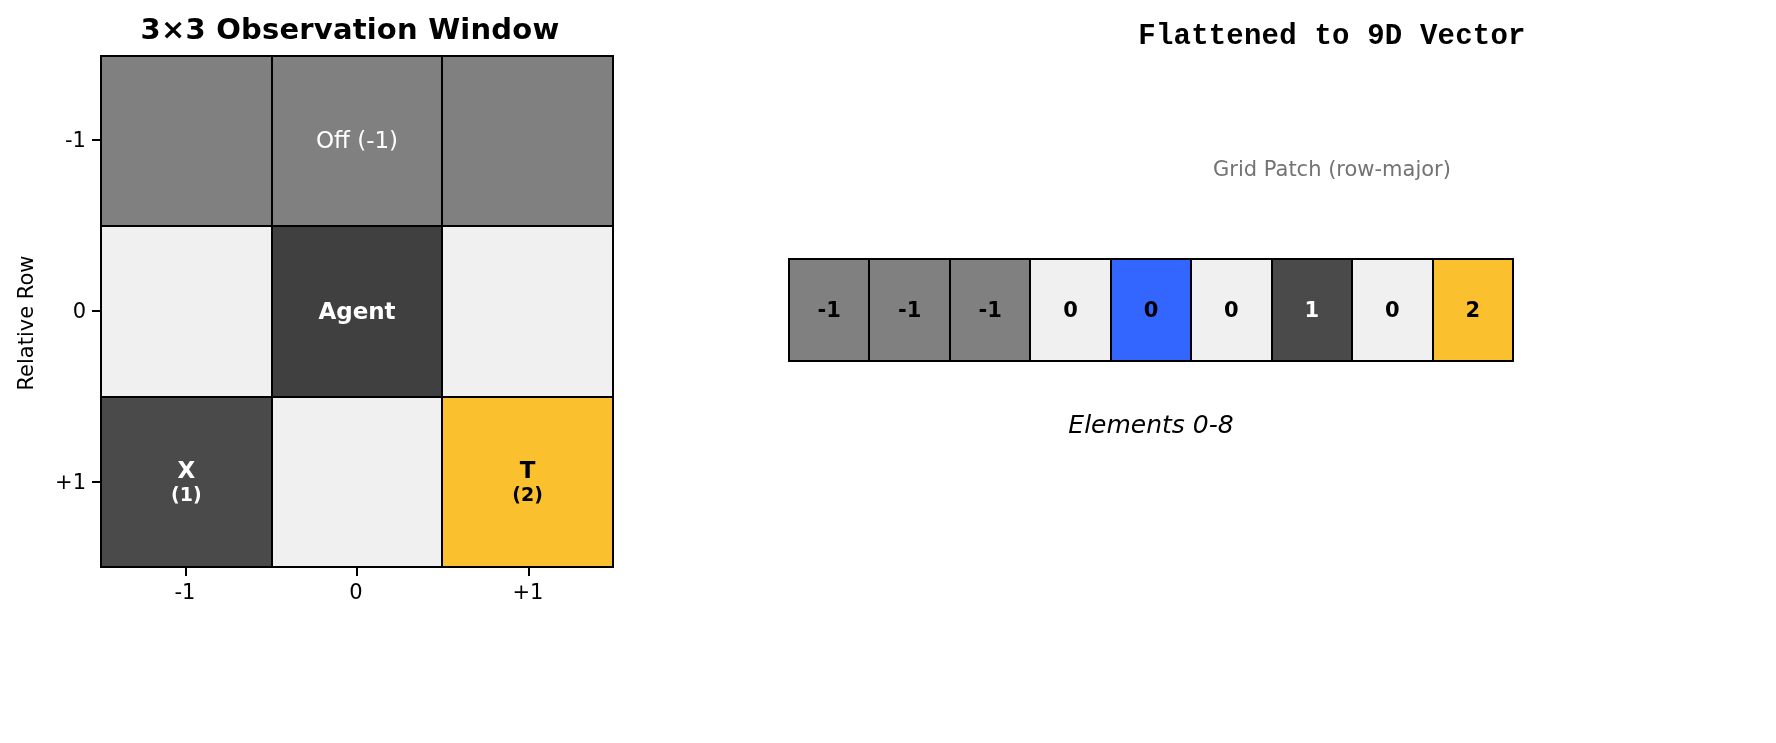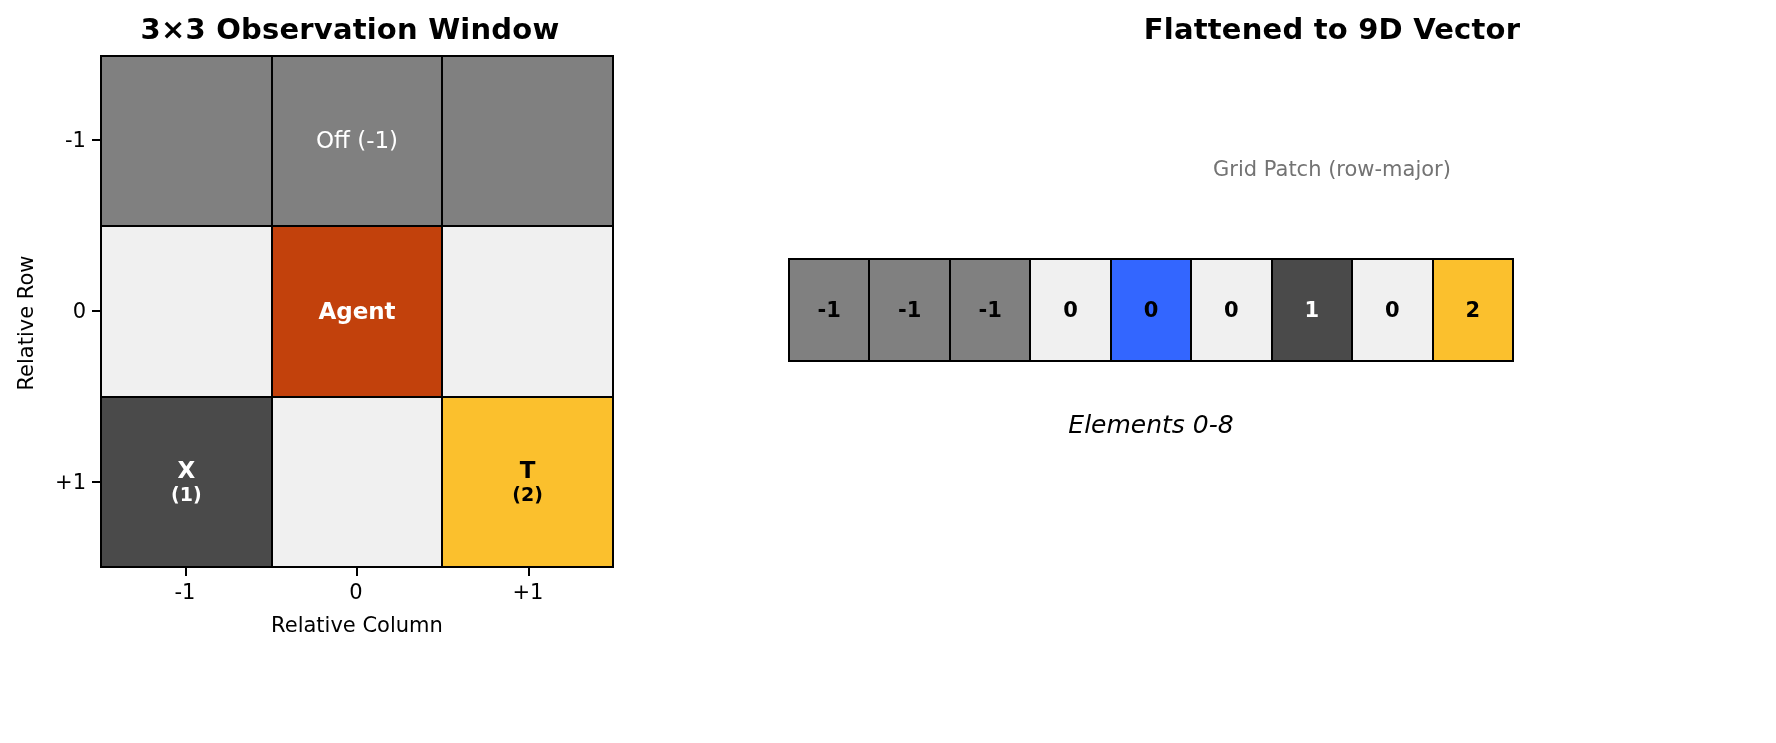--- a/index.html
+++ b/index.html
@@ -17,21 +17,21 @@
   .panel-title{
     position:absolute;
     text-align:center;
     font-weight:bold;
     color:#000000;
     font-size:29px;
     letter-spacing:0.2px;
     white-space:nowrap;
   }
   #left-title{left:0;width:700px;top:12px;}
-  #right-title{left:0;width:888px;top:12px;}
+  #right-title{left:0;width:888px;top:20px;font-family:Liberation Mono, monospace;}
 
   
   #grid-wrap{
     position:absolute;
     left:100px;top:55px;
     width:514px;height:513px;
     border:2px solid #000000;
     box-sizing:border-box;
     background:#000;
   }
@@ -167,21 +167,21 @@
         <span class="cell-sub"></span>
       </div>
       <div class="cell" style="background: rgb(128, 128, 128); color: rgb(255, 255, 255);">
         <span class="cell-main"></span>
         <span class="cell-sub"></span>
       </div>
       <div class="cell" style="background: rgb(240, 240, 240); color: rgb(0, 0, 0);">
         <span class="cell-main"></span>
         <span class="cell-sub"></span>
       </div>
-      <div class="cell bold" style="background: #c2410c; color: rgb(255, 255, 255);">
+      <div class="cell bold" style="background: #404040; color: rgb(255, 255, 255);">
         <span class="cell-main">Agent</span>
         <span class="cell-sub"></span>
       </div>
       <div class="cell" style="background: rgb(240, 240, 240); color: rgb(0, 0, 0);">
         <span class="cell-main"></span>
         <span class="cell-sub"></span>
       </div>
       <div class="cell bold" style="background: rgb(74, 74, 74); color: rgb(255, 255, 255);">
         <span class="cell-main">X</span>
         <span class="cell-sub">(1)</span>
@@ -199,21 +199,20 @@
 
   <div class="xtick-mark" style="left:185px;"></div>
   <div class="xtick-label" style="left:145px;">-1</div>
 
   <div class="xtick-mark" style="left:356px;"></div>
   <div class="xtick-label" style="left:316px;">0</div>
 
   <div class="xtick-mark" style="left:528px;"></div>
   <div class="xtick-label" style="left:488px;">+1</div>
 
-  <div id="xlabel">Relative Column</div>
 </div>
 
 <div class="panel" id="right-panel">
 
   <div class="panel-title" id="right-title">Flattened to 9D Vector</div>
 
   <div id="vector-caption-top">Grid Patch (row-major)</div>
 
   <div id="vector-strip">
     <div class="vcell" style="background: rgb(128, 128, 128); color: rgb(0, 0, 0);">-1</div>

